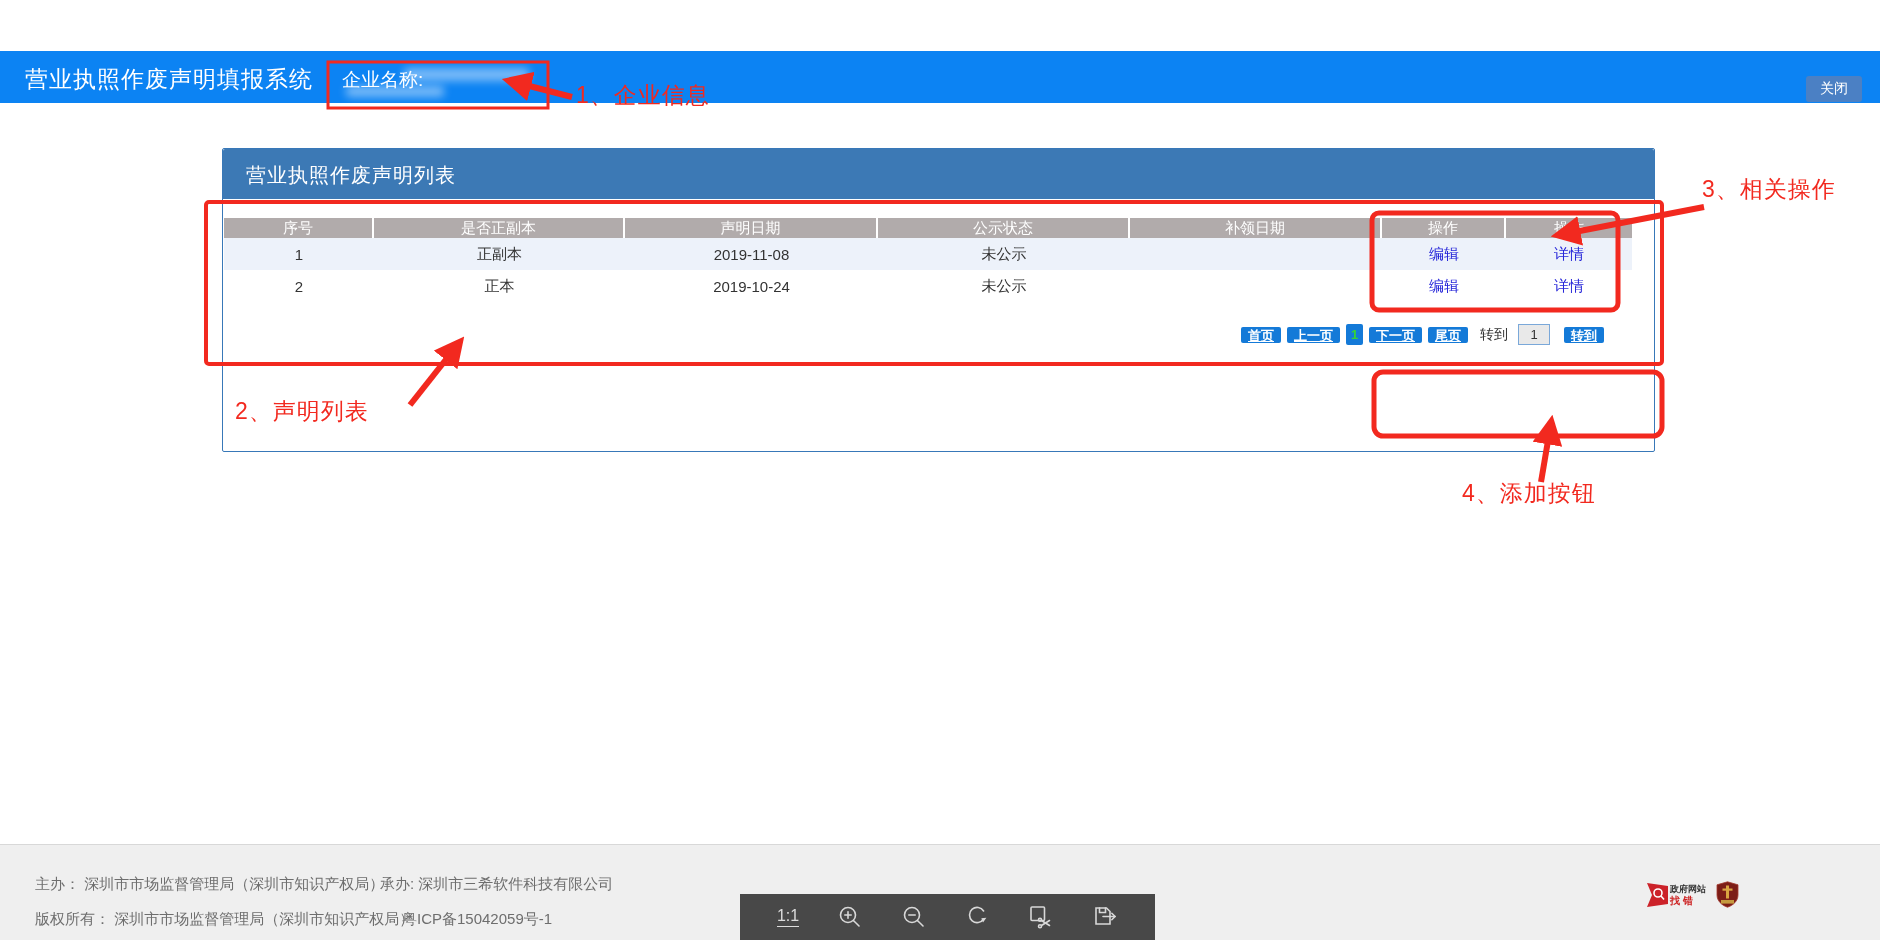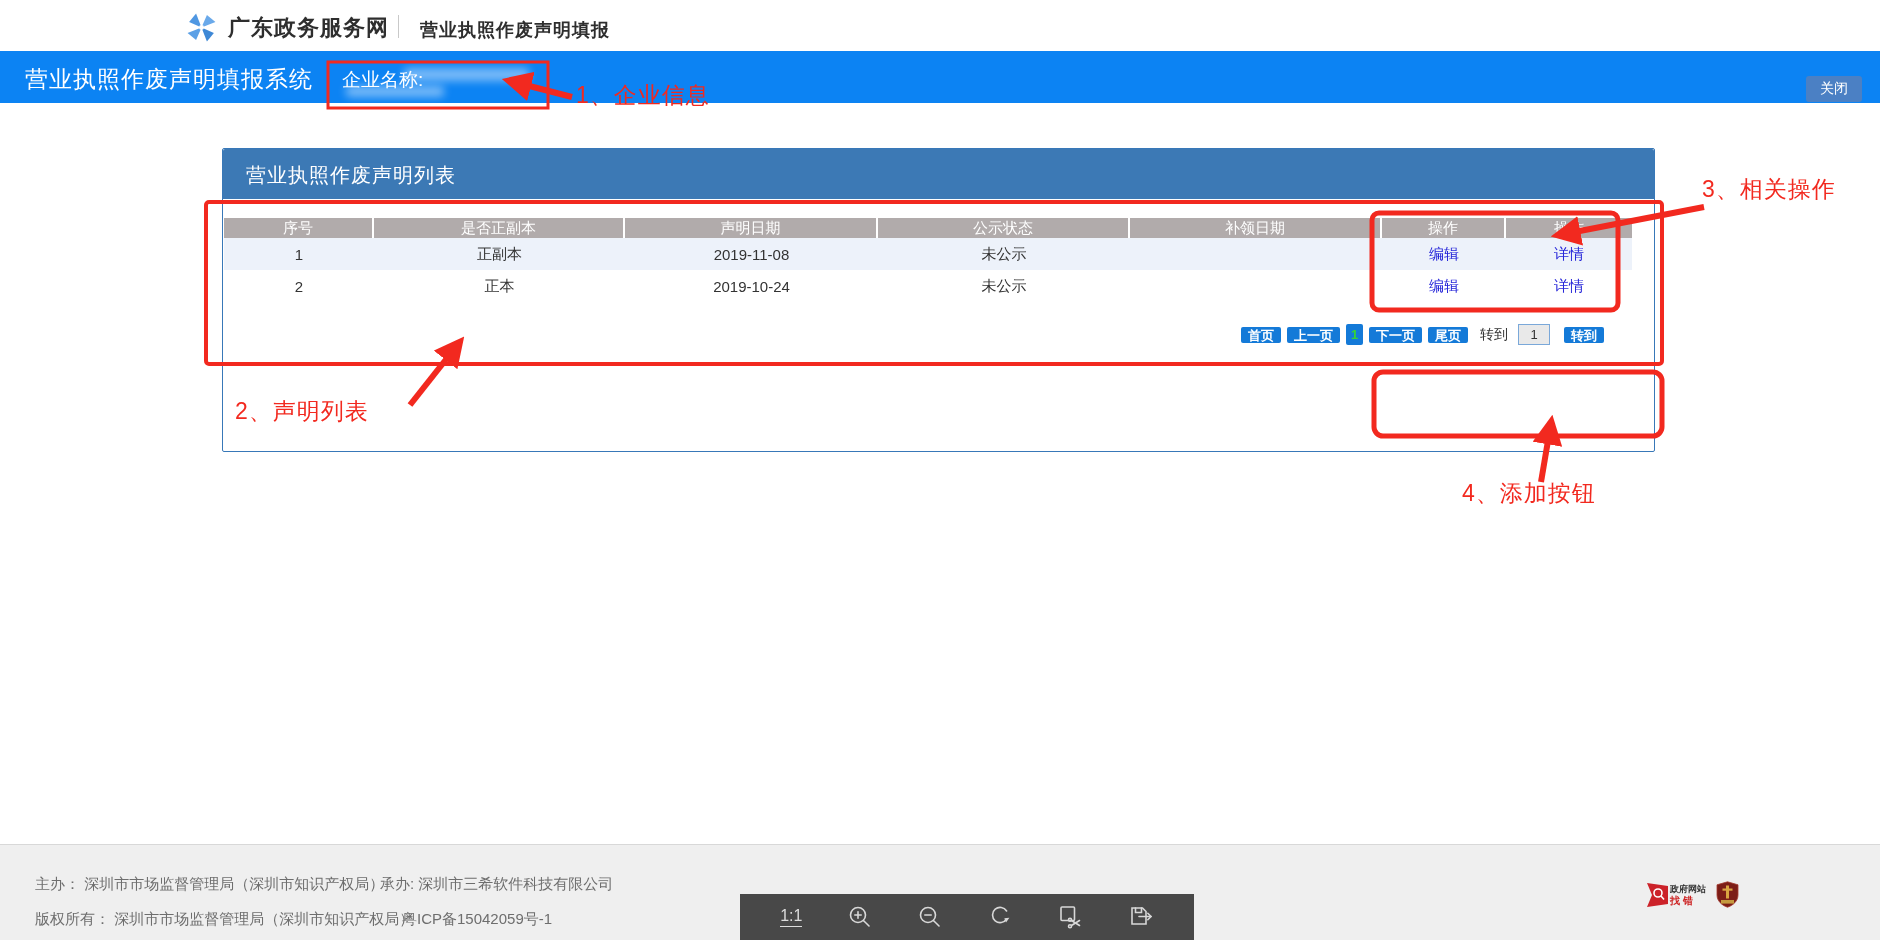--- a/index.html
+++ b/index.html
@@ -36,21 +36,21 @@
   .td-row { height:32px; }
   .cell { display:flex; align-items:center; justify-content:center; font-size:15px; color:#333; }
   .th { background:#b1abab; color:#fff; border-right:2px solid #fff; }
   .th:last-child { border-right:none; }
   .row-alt { background:#edf2fa; }
   .c0{width:150px}.c1{width:251px}.c2{width:253px}.c3{width:252px}.c4{width:252px}.c5{width:124px}.c6{width:126px}
   .op-link { color:#2626d9; text-decoration:none; font-size:15px; cursor:pointer; }
 
   
   .pager { position:absolute; left:0; top:175px; width:1407px; display:flex; justify-content:flex-end; align-items:center; gap:6px; padding-right:26px; }
-  .pg-btn { background:#147ad8; color:#fff; border:none; font-size:13px; font-weight:bold; height:16px; padding:0 7px; border-radius:2px; cursor:pointer; font-family:"Liberation Sans",sans-serif; }
+  .pg-btn { background:#147ad8; color:#fff; border:none; font-size:13px; font-weight:bold; height:16px; padding:0 7px; border-radius:2px; cursor:pointer; font-family:"Liberation Sans",sans-serif;text-decoration:underline; }
   .pg-current { background:#147ad8; color:#35d435; font-size:13px; font-weight:bold; height:21px; min-width:17px; display:flex; align-items:center; justify-content:center; border-radius:2px; }
   .pg-goto-label { font-size:14px; color:#333; margin-left:6px; }
   .pg-input { width:32px; height:21px; border:1px solid #7aa8d9; background:#e9e9e9; text-align:center; font-size:13px; color:#333; margin-left:4px; }
   .pg-go { margin-left:8px; }
 
   
   .panel-strip { position:absolute; left:8px; top:220px; width:1416px; height:75px; background:#f7f7f7; border-top:1px solid #e6e6e6; }
   .add-btn { position:absolute; left:1190px; top:19px; width:200px; height:31px; background:#3d7ab5; border:none; border-radius:4px; color:#fff; font-size:15px; font-weight:bold; letter-spacing:1px; cursor:pointer; font-family:"Liberation Sans",sans-serif; }
 
   
@@ -69,42 +69,30 @@
   .f2a { left:35px; top:65px; }
   .f2b { left:402px; top:65px; }
   .badges { position:absolute; left:1645px; top:36px; display:flex; gap:10px; align-items:center; }
   .badge1 { display:flex; align-items:center; gap:1px; cursor:pointer; }
   .badge1-text { display:flex; flex-direction:column; line-height:11px; }
   .badge1-l1 { font-size:9px; color:#333; font-weight:bold; }
   .badge1-l2 { font-size:10px; color:#c22; font-weight:bold; letter-spacing:3px; }
   .badge2 { cursor:pointer; }
 
   
-  .viewer-bar { position:absolute; left:740px; top:894px; width:454px; height:46px; background:#484848; display:flex; align-items:center; justify-content:space-around; padding:0 18px; }
+  .viewer-bar { position:absolute; left:740px; top:894px; width:415px; height:46px; background:#484848; display:flex; align-items:center; justify-content:space-around; padding:0 18px; }
   .vb-item { display:flex; align-items:center; justify-content:center; cursor:pointer; }
   .vb-11 { color:#dcdcdc; font-size:16px; border-bottom:1px solid #dcdcdc; padding-bottom:1px; font-family:"Liberation Sans",sans-serif; }
   .vb-svg { stroke:#d8d8d8; stroke-width:1.6; fill:none; stroke-linecap:round; }
 </style>
 </head>
 <body>
 
 <div class="page">
 
-  <div class="top-header">
-    <svg class="logo" viewBox="0 0 40 40">
-      <path d="M20,20 L4,13 L13,2 Z" fill="#4f97e2"></path>
-      <path d="M20,20 L27,4 L38,13 Z" fill="#6aa9ea"></path>
-      <path d="M20,20 L36,27 L27,38 Z" fill="#3e88d6"></path>
-      <path d="M20,20 L13,36 L2,27 Z" fill="#5ba0e6"></path>
-      <circle cx="20" cy="20" r="3.2" fill="#fff"></circle>
-    </svg>
-    <div class="site-name">广东政务服务网</div>
-    <div class="head-divider"></div>
-    <div class="page-title">营业执照作废声明填报</div>
-  </div>
 
   <div class="banner">
     <div class="sys-title">营业执照作废声明填报系统</div>
     <div class="company-box">
       <span class="company-label">企业名称:</span>
       <span class="blur-blob blob1"></span>
       <span class="blur-blob blob2"></span>
     </div>
     <button class="close-btn">关闭</button>
   </div>

